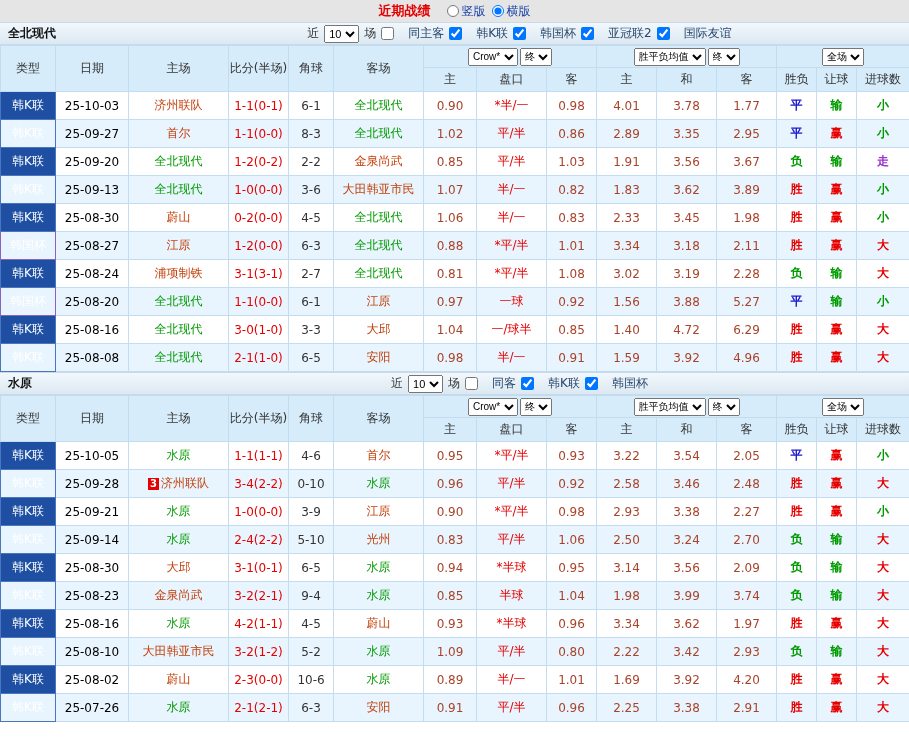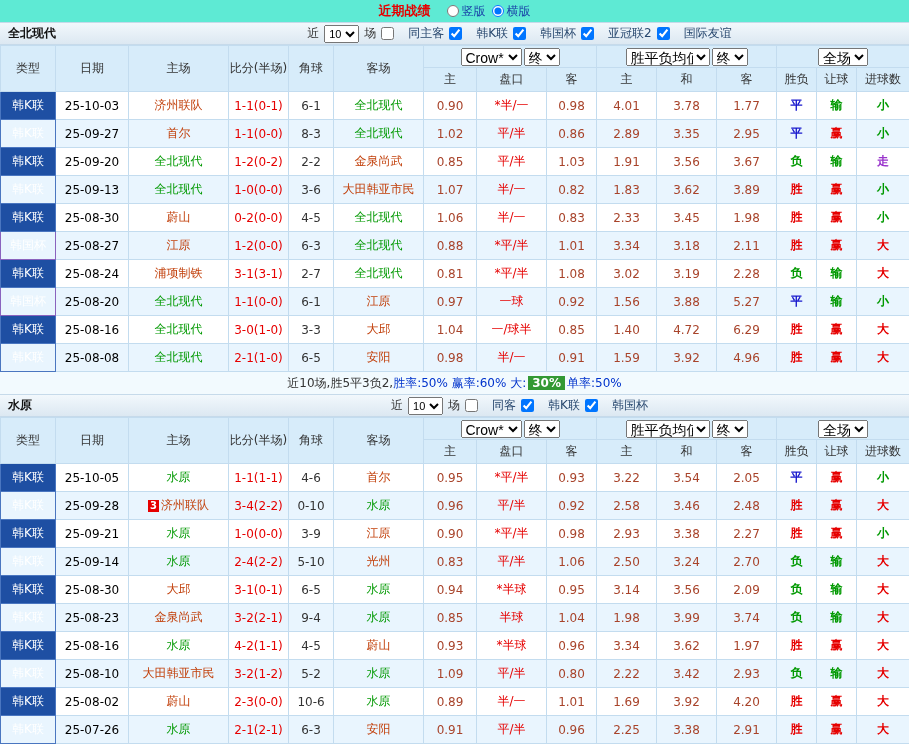--- a/index.html
+++ b/index.html
@@ -1,19 +1,19 @@
 <!DOCTYPE html>
 <html><head>
 <meta charset="utf-8">
 <style>
   * { margin:0; padding:0; box-sizing:border-box; }
   html,body { width:909px; height:751px; overflow:hidden; background:#fff;
     font-family:"DejaVu Sans","Liberation Sans",sans-serif; font-size:12px; color:#333; }
 
-  .topbar { height:22px; background:#5eead4; display:flex; align-items:center;
+  .topbar { height:22px; background:#e5e5e5; display:flex; align-items:center;
     justify-content:center; gap:6px; }
   .topbar .title { color:#E60000; font-weight:bold; font-size:13px; margin-right:10px; }
   .topbar label { color:#1A44A8; display:inline-flex; align-items:center; gap:3px; cursor:pointer; }
   .topbar input { margin:0; width:12px; height:12px; }
 
   .section-bar { height:23px; display:flex; align-items:center;
     background:linear-gradient(#F2F8FC,#DCE8F2); border-top:1px solid #C6DAEA;
     border-bottom:1px solid #C6DAEA; }
   .team-name { font-weight:bold; padding:0 8px; color:#111; min-width:130px; font-size:12px; }
   .filters { flex:1; display:flex; align-items:center; justify-content:center; gap:5px; }
@@ -23,21 +23,21 @@
   .filters input { margin:0; width:13px; height:13px; }
 
   table.grid { border-collapse:collapse; table-layout:fixed; width:909px; }
   .grid th, .grid td { border:1px solid #C3DCEF; text-align:center;
     overflow:hidden; white-space:nowrap; vertical-align:middle; }
   .grid thead th { background:#D7ECFA; font-weight:normal; color:#333; font-size:12px; }
   tr.h1 th { height:22px; }
   tr.h2 th { height:24px; }
   .grid tbody td { height:28px; background:#fff; }
   .grid tbody tr.alt td { background:#E9F5FE; }
-  th.grp select { font-size:14px; height:18px; max-width:84px; margin:0 1px; }
+  th.grp select { font-size:10px; height:18px; max-width:84px; margin:0 1px; }
 
   td.type { color:#fff; }
   td.type.k { background:#1E4FA3; border-color:#4A76C0; }
   td.type.cup { background:#5F2DA0; border-color:#8A63BE; }
   td.date { color:#000000; }
   td.score { color:#E60000; }
   td.corner { color:#333; }
   td.team span.nm { color:#c2410c; }
   td.team.focus span.nm { color:#009900; }
   .redcard { display:inline-block; background:#E60000; color:#fff; font-size:10px;
@@ -309,26 +309,20 @@
             <td class="oddv">0.91</td>
             <td class="avg">1.59</td>
             <td class="avg">3.92</td>
             <td class="avg">4.96</td>
             <td class="res res-win">胜</td>
             <td class="res res-win">赢</td>
             <td class="res res-win">大</td>
           </tr>
         </tbody>
       </table>
-      <div class="summary">
-        <span class="p1">近10场,胜5平3负2, </span>
-        <span class="p2">胜率:50% 赢率:60% 大:</span>
-        <span class="hl">30%</span>
-        <span class="p3"> 单率:50%</span>
-      </div>
     </div>
     <div class="section">
       <div class="section-bar">
         <div class="team-name">水原</div>
         <div class="filters">
           <span class="plain">近</span>
           <select><option>10</option></select>
           <span class="plain">场</span>
           <label class="fil">
             <input type="checkbox" style="">

